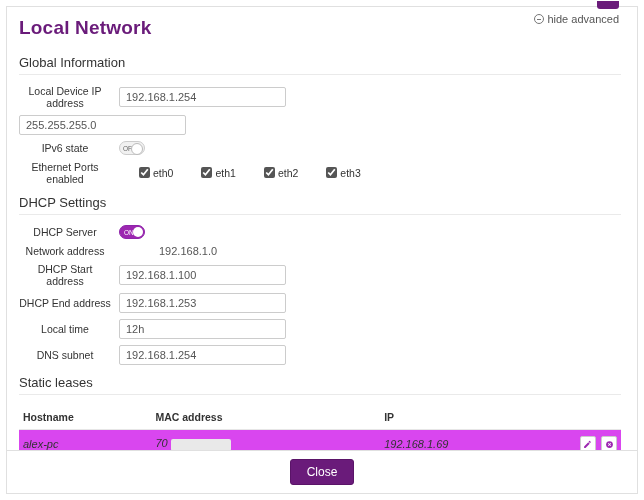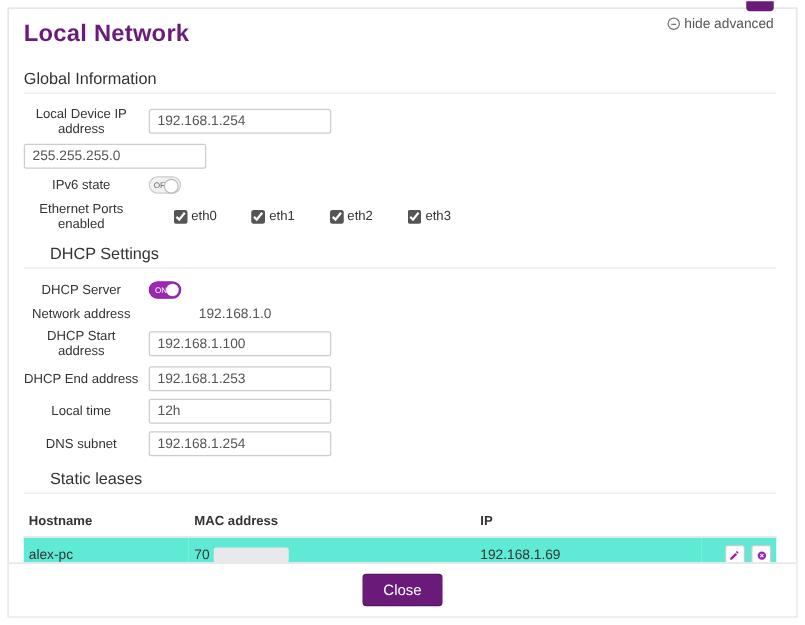--- a/index.html
+++ b/index.html
@@ -66,21 +66,21 @@
     height: 8px;
     background: #6a1b7a;
     border-radius: 0 0 3px 3px;
   }
 
   .section-title {
     font-size: 13px;
     color: #333;
     margin: 6px 0 2px 0;
   }
-  .section-title.tight { margin-top: 10px; margin-left: 21px; }
+  .section-title.tight { margin-top: 10px; }
   hr.sep {
     border: none;
     border-top: 1px solid #eaeaea;
     margin: 4px 0 10px 0;
   }
 
   .form-row {
     display: flex;
     align-items: center;
     margin-bottom: 6px;
@@ -93,21 +93,21 @@
     padding-right: 8px;
   }
   .form-row .ctrl {
     flex: 1;
     display: flex;
     align-items: center;
     gap: 8px;
   }
   input.text {
     height: 20px;
-    width: 146px;
+    width: 167px;
     border: 1px solid #ccc;
     border-radius: 2px;
     font-size: 11px;
     padding: 0 6px;
     color: #555;
     background: #fff;
   }
 
   .pill {
     width: 26px; height: 14px;
@@ -140,42 +140,42 @@
   .pill.on::after {
     content: "";
     position: absolute;
     right: 1px; top: 1px;
     width: 10px; height: 10px;
     background: #fff;
     border-radius: 50%;
   }
   .pill.on .txt { position: absolute; left: 4px; top: 0; }
 
-  .chk { display: inline-flex; align-items: flex-end; gap: 3px; font-size: 10.5px; padding-left: 20px; }
+  .chk { display: inline-flex; align-items: flex-start; gap: 3px; font-size: 10.5px; padding-left: 20px; }
   .chk input { width: 11px; height: 11px; margin: 0; accent-color: #555; }
 
   
   .tbl {
     width: 100%;
     border-collapse: collapse;
     font-size: 11px;
   }
   .tbl th {
     text-align: left;
     font-weight: bold;
     color: #333;
     padding: 6px 4px;
     border-bottom: 1px solid #e6e6e6;
     font-size: 10.5px;
   }
   .tbl td {
     padding: 6px 4px;
     vertical-align: middle;
   }
-  .tbl tr.data-row { background: #5eead4; }
+  .tbl tr.data-row { background: #d946ef; font-style: italic; }
   .mac-blur {
     display: inline-block;
     background: #e9e9e9;
     color: #e9e9e9;
     border-radius: 2px;
     width: 60px;
     height: 12px;
     vertical-align: middle;
   }
   .row-actions { text-align: right; white-space: nowrap; }

